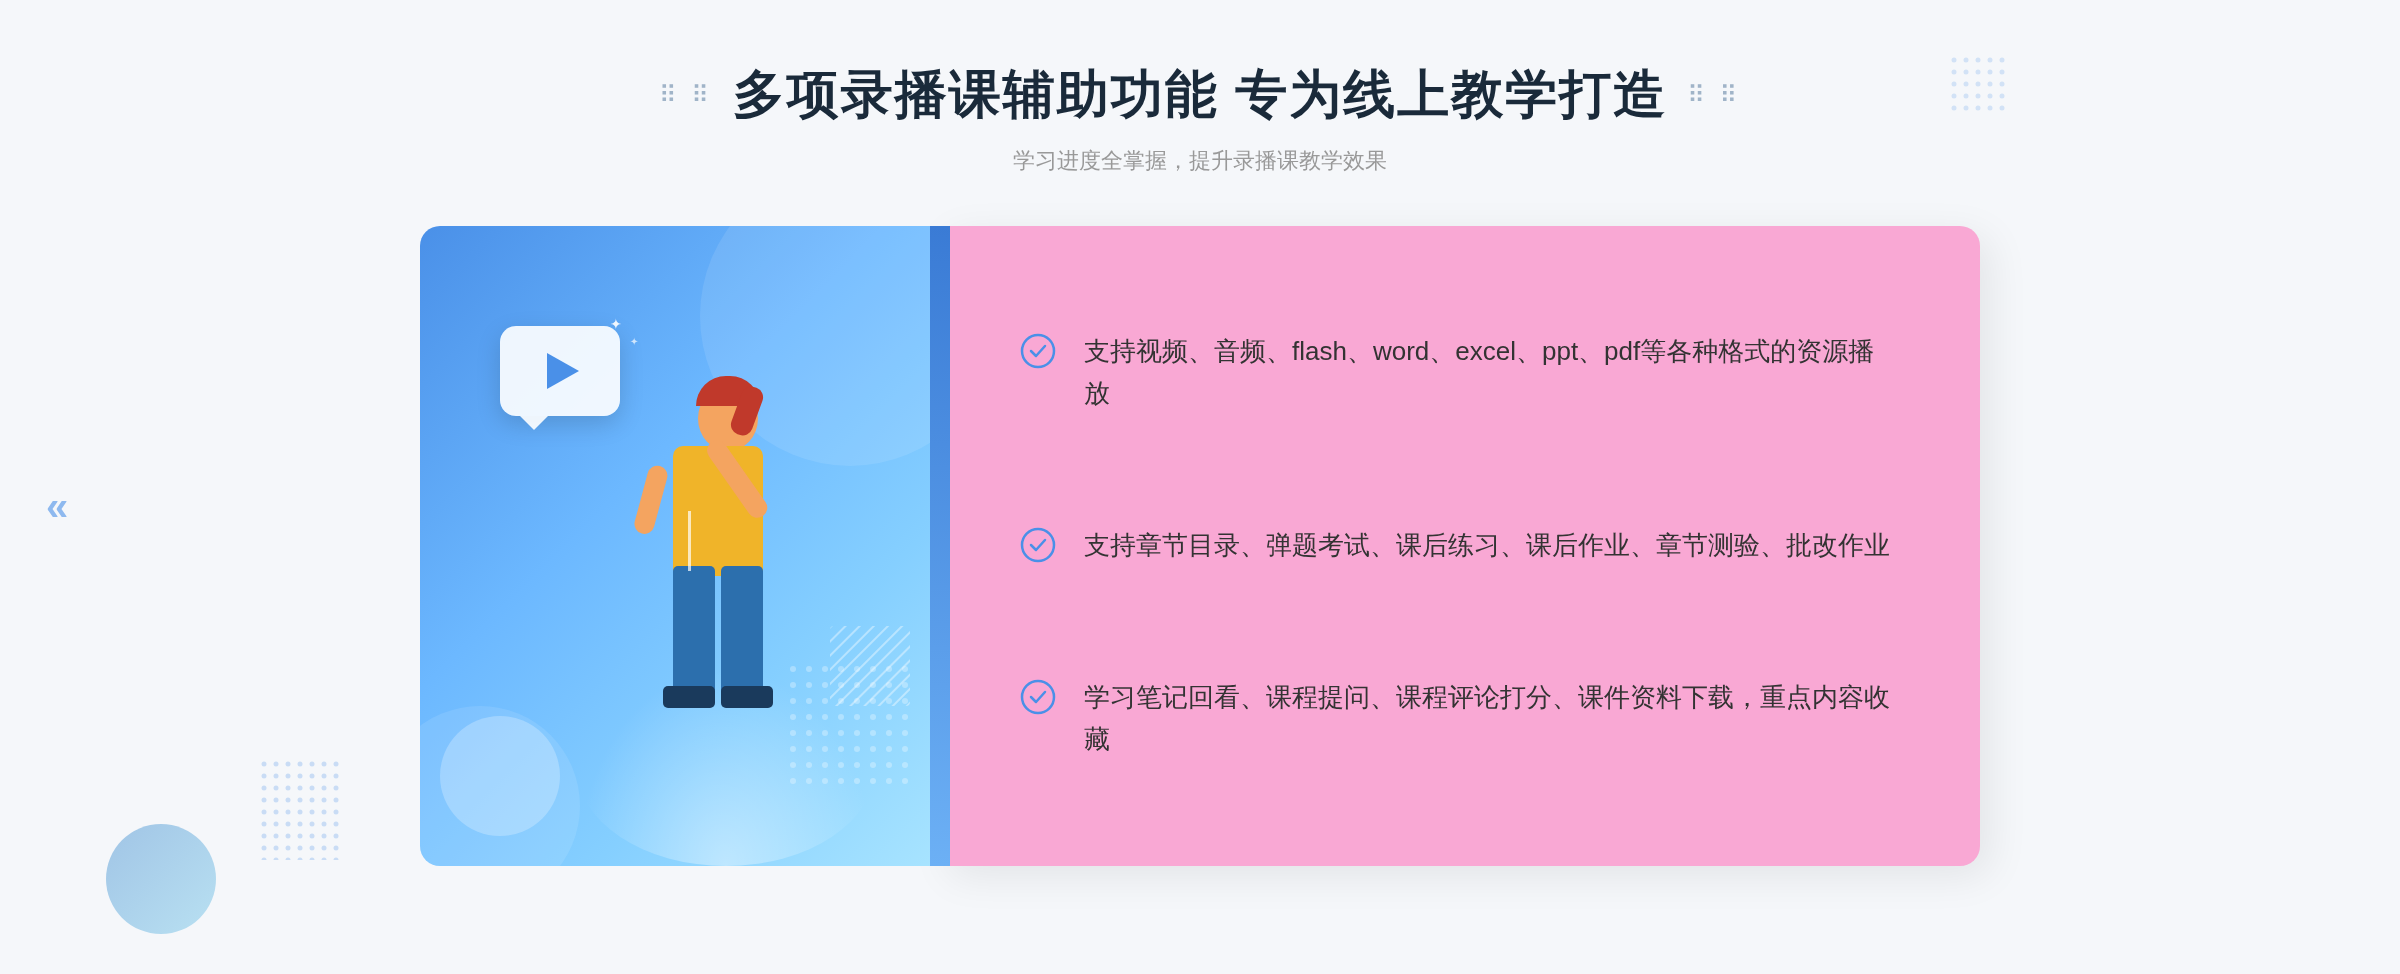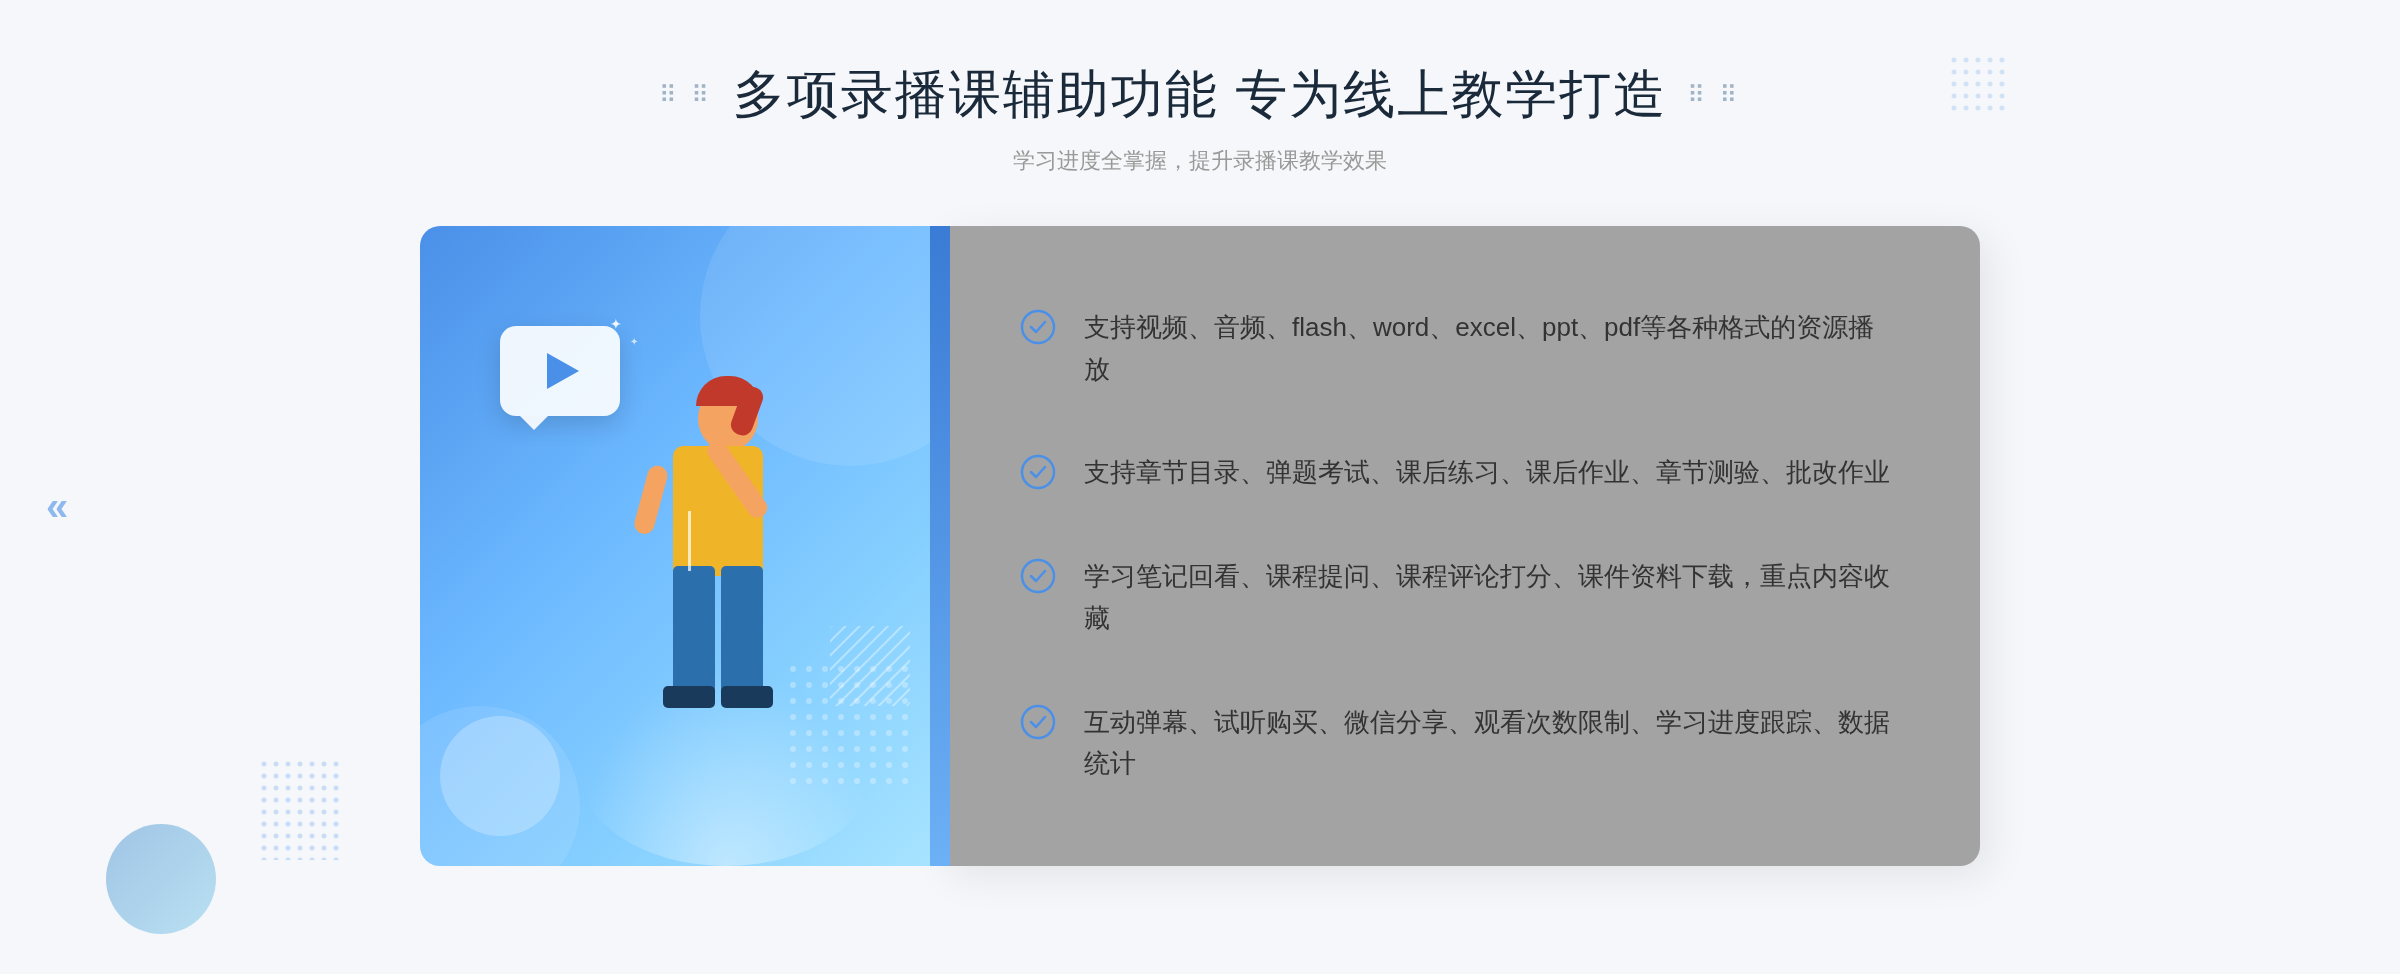--- a/index.html
+++ b/index.html
@@ -44,21 +44,21 @@
     }
 
     .decorator-dots {
       color: #a0b4c8;
       font-size: 24px;
       letter-spacing: 4px;
     }
 
     .main-title {
       font-size: 52px;
-      font-weight: 400;
+      font-weight: 700;
       color: #1a2a3a;
       letter-spacing: 2px;
     }
 
     .sub-title {
       font-size: 22px;
       color: #999;
       margin-top: 14px;
       font-weight: 400;
       text-align: center;
@@ -170,21 +170,21 @@
       left: 30%;
       width: 300px;
       height: 200px;
       background: radial-gradient(ellipse at bottom, rgba(255,255,255,0.4) 0%, transparent 70%);
       border-radius: 50%;
     }
 
     
     .right-panel {
       flex: 1;
-      background: #a3a3a3;
+      background: #f9a8d4;
       border-radius: 0 20px 20px 0;
       padding: 50px 80px;
       display: flex;
       flex-direction: column;
       justify-content: space-around;
       box-shadow: 10px 10px 40px rgba(0,0,0,0.08);
     }
 
     .feature-item {
       display: flex;
@@ -385,29 +385,20 @@
       <div class="feature-item">
         <div class="check-icon">
           <svg width="36" height="36" viewBox="0 0 36 36">
             <circle cx="18" cy="18" r="16" fill="none" stroke="#4a90e8" stroke-width="2.5"></circle>
             <polyline points="11,18 16,23 25,13" fill="none" stroke="#4a90e8" stroke-width="2.5" stroke-linecap="round" stroke-linejoin="round"></polyline>
           </svg>
         </div>
         <span class="feature-text">学习笔记回看、课程提问、课程评论打分、课件资料下载，重点内容收藏</span>
       </div>
 
-      <div class="feature-item">
-        <div class="check-icon">
-          <svg width="36" height="36" viewBox="0 0 36 36">
-            <circle cx="18" cy="18" r="16" fill="none" stroke="#4a90e8" stroke-width="2.5"></circle>
-            <polyline points="11,18 16,23 25,13" fill="none" stroke="#4a90e8" stroke-width="2.5" stroke-linecap="round" stroke-linejoin="round"></polyline>
-          </svg>
-        </div>
-        <span class="feature-text">互动弹幕、试听购买、微信分享、观看次数限制、学习进度跟踪、数据统计</span>
-      </div>
 
     </div>
   </div>
 
   <div style="position:absolute; left:46px; top:52%; transform:translateY(-50%); color:#4a90e8; font-size:40px; opacity:0.6; font-weight:bold;">«</div>
 
   <div style="position:absolute; left:106px; bottom:40px; width:110px; height:110px; border-radius:50%; background:linear-gradient(135deg, #5b9bd5, #87ceeb); opacity:0.55;"></div>
 
   <div style="position:absolute; left:260px; bottom:110px; opacity:0.25;">
     <svg width="80" height="100" viewBox="0 0 80 100">

